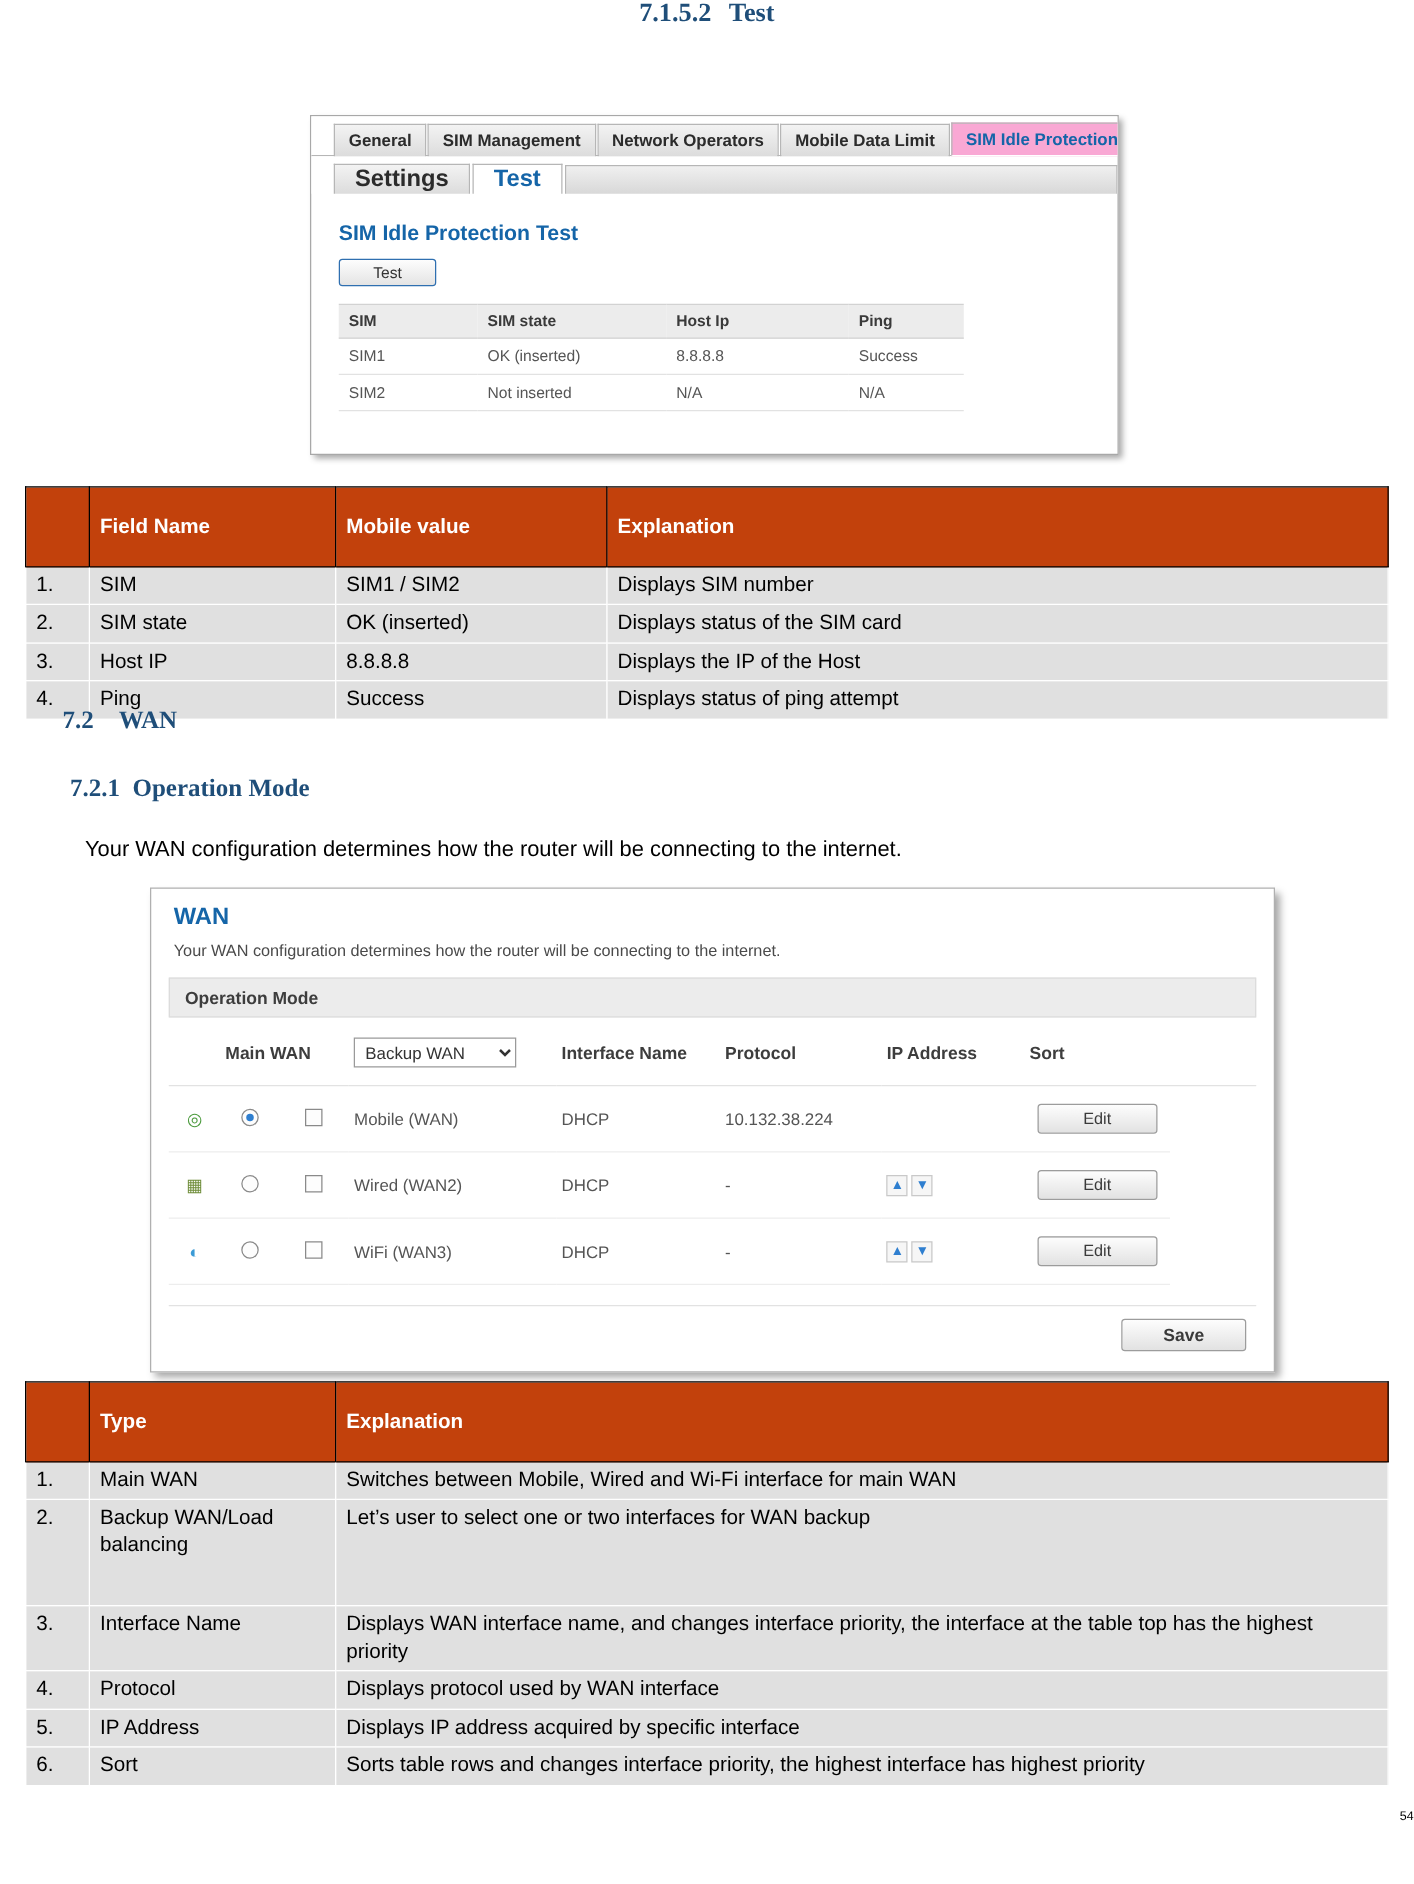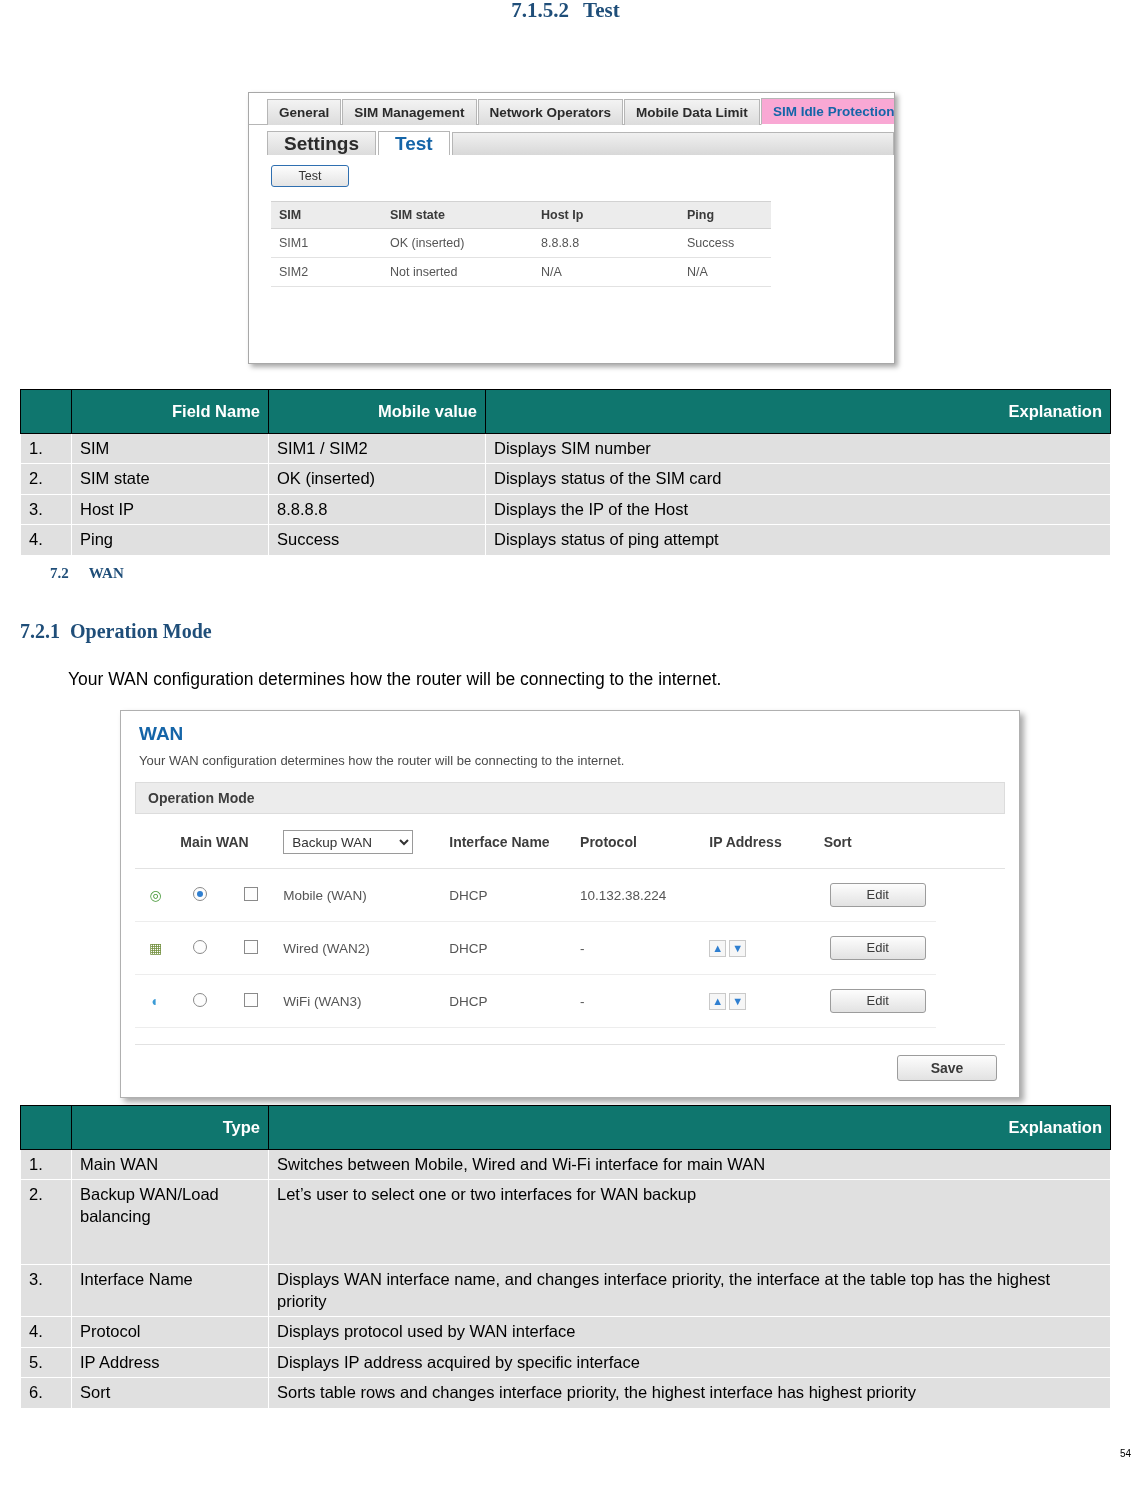--- a/index.html
+++ b/index.html
@@ -178,25 +178,25 @@
   
   .desc-table {
     position: absolute;
     border-collapse: collapse;
     font-family: "Liberation Sans", sans-serif;
     font-size: 16.5px;
     width: 1091px;
     left: 20px;
   }
   .desc-table th {
-    background: #0f766e;
+    background: #c2410c;
     color: #ffffff;
     font-weight: bold;
-    text-align: right;
-    padding: 12px 8px;
+    text-align: left;
+    padding: 22px 8px;
     font-size: 16.5px;
     border: 1px solid #000;
   }
   .desc-table td {
     background: #e0e0e0;
     padding: 4px 8px;
     border: 1px solid #ffffff;
     vertical-align: top;
     line-height: 1.3;
   }
@@ -207,35 +207,35 @@
   .t1 { top: 389px; }
   .t2 { top: 1105px; }
   .t2 .c-name { width: 180px; }
 
   
   .head-72 {
     position: absolute;
     left: 50px;
     top: 565px;
     font-family: "Liberation Serif", serif;
-    font-size: 15px;
+    font-size: 20px;
     font-weight: bold;
     color: #1F4E79;
   }
   .head-72 .num { margin-right: 20px; }
   .head-721 {
     position: absolute;
     left: 20px;
     top: 620px;
     font-family: "Liberation Serif", serif;
     font-size: 20px;
     font-weight: bold;
     color: #1F4E79;
   }
-  .head-721 .num { margin-right: 10px; }
+  .head-721 .num { margin-right: 10px; margin-left: 36px; }
   .p2 {
     position: absolute;
     left: 68px;
     top: 668px;
   }
 
   
   .shot2 {
     position: absolute;
     left: 120px;
@@ -423,20 +423,21 @@
       <div class="tab">Network Operators</div>
       <div class="tab">Mobile Data Limit</div>
       <div class="tab active">SIM Idle Protection</div>
     </div>
     <div class="tabline"></div>
     <div class="subtabbar">
       <div class="subtab">Settings</div>
       <div class="subtab active">Test</div>
       <div class="subtab-fill"></div>
     </div>
+    <div class="panel-title">SIM Idle Protection Test</div>
     <div class="btn-test">Test</div>
     <table class="grid">
       <thead>
         <tr>
           <th style="width:95px">SIM</th>
           <th style="width:135px">SIM state</th>
           <th style="width:130px">Host Ip</th>
           <th>Ping</th>
         </tr>
       </thead>

